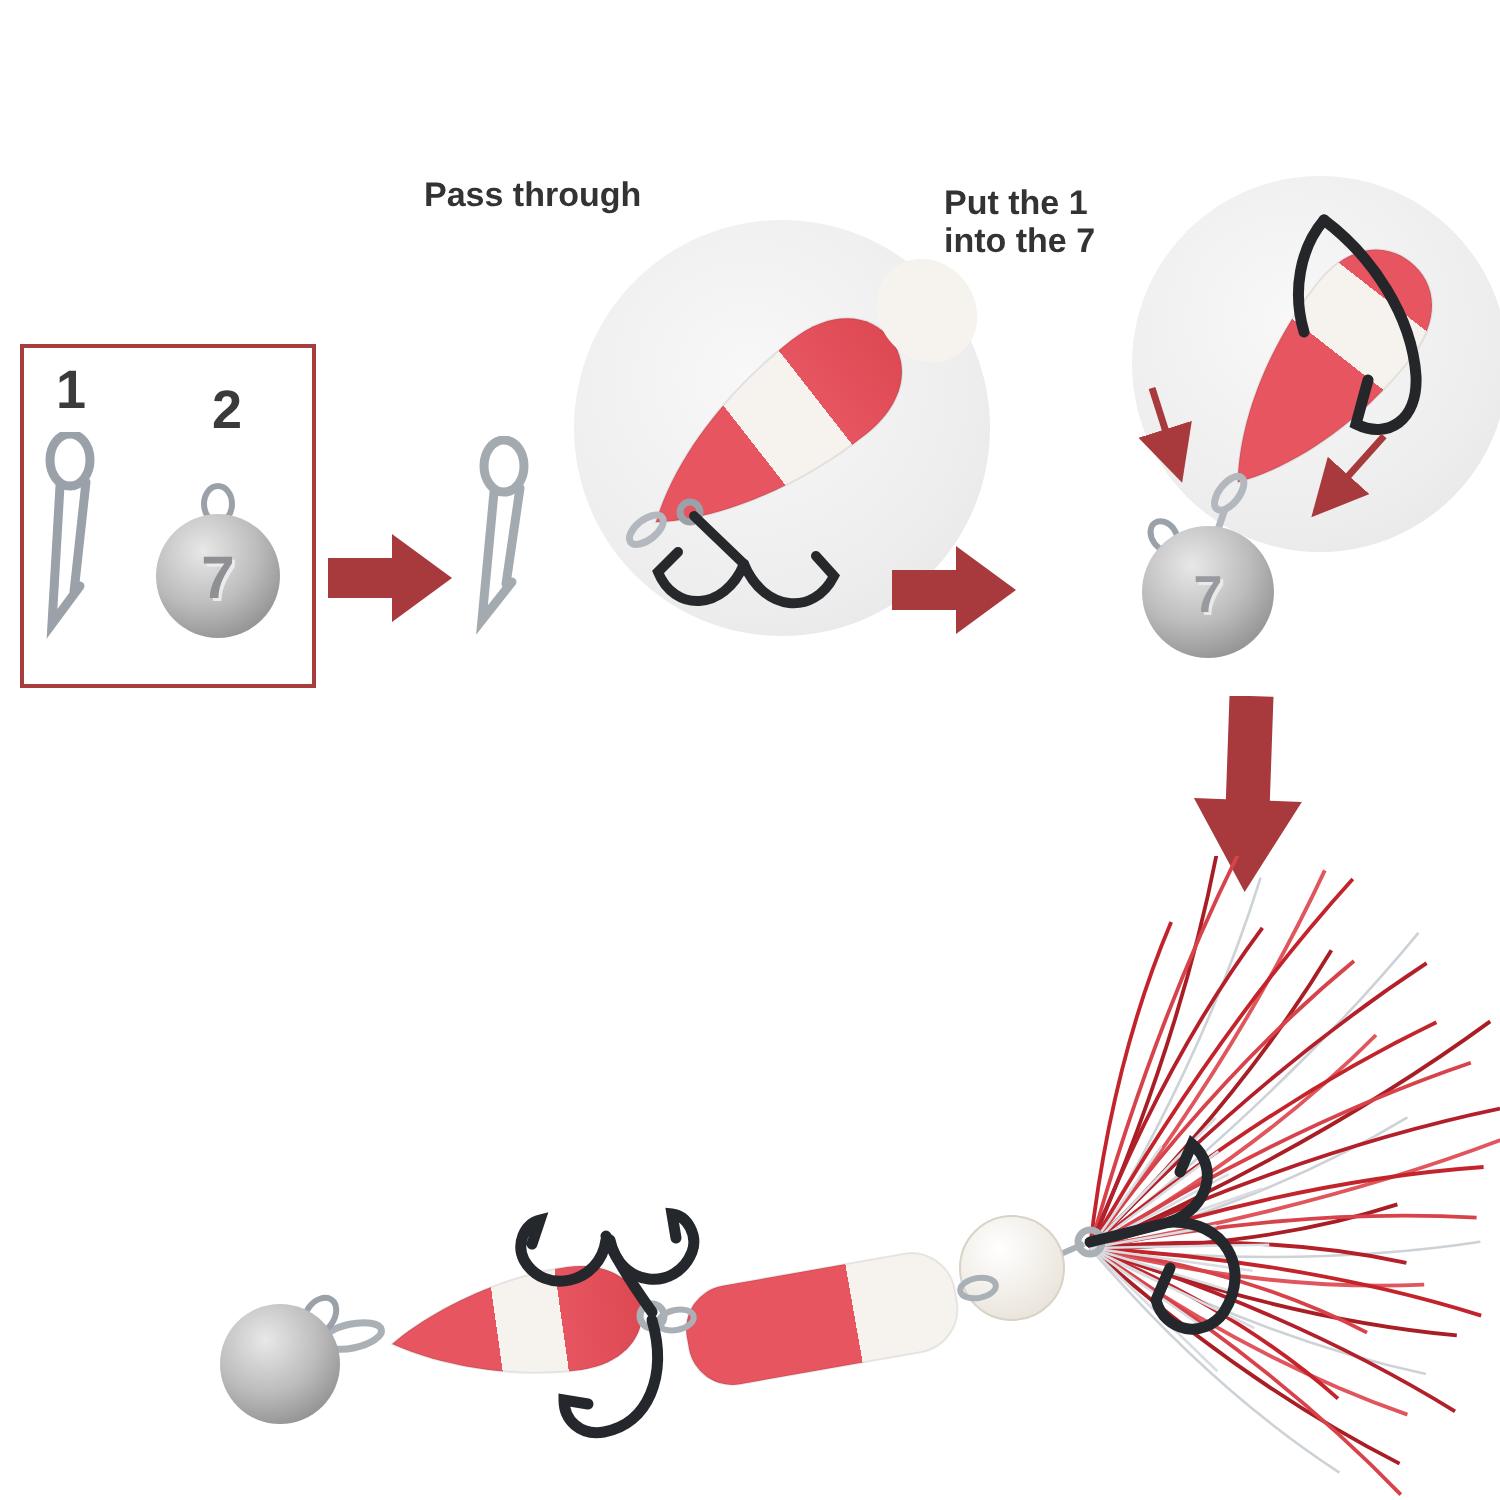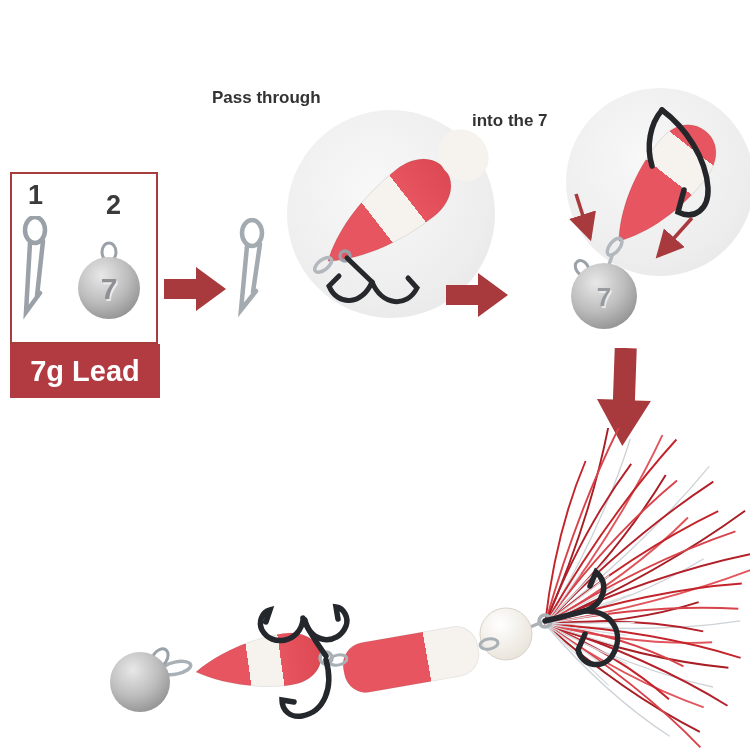--- a/index.html
+++ b/index.html
@@ -84,23 +84,20 @@
       </g>
     </svg>
     <svg class="abs kit-ball" width="90" height="106">
       <ellipse cx="45" cy="30" rx="7" ry="9" fill="none" stroke="#9aa1a8" stroke-width="3"></ellipse>
       <circle cx="45" cy="66" r="31" fill="url(#gLead)"></circle>
       <text x="46.5" y="78.5" text-anchor="middle" font-size="30" font-weight="bold" fill="#efefef" opacity="0.9">7</text>
       <text x="45" y="77" text-anchor="middle" font-size="30" font-weight="bold" fill="#8e9094">7</text>
     </svg>
   </div>
 
-  <div class="abs banner">
-    <span>7g Lead</span>
-  </div>
 
   <svg class="abs arrow1" width="64" height="50">
     <polygon points="0,15 32,15 32,3 62,25 32,47 32,35 0,35" fill="#a8393c"></polygon>
   </svg>
 
   <div class="label pass">Pass through</div>
 
   <div class="photo circle1">
     <svg width="208" height="208">
       <g transform="translate(100,105) rotate(-38)">
@@ -123,21 +120,21 @@
       <path d="M11,28 L5,92 L20,73"></path>
       <path d="M24,26 L17,74"></path>
     </g>
   </svg>
 
   <svg class="abs arrow2" width="64" height="50">
     <polygon points="0,15 32,15 32,3 62,25 32,47 32,35 0,35" fill="#a8393c"></polygon>
   </svg>
 
   <div class="label put">
-    <br>
+    <span>Put the 1</span><br>
     <span>into the 7</span>
   </div>
 
   <div class="photo circle2">
     <svg width="188" height="188">
       <g transform="translate(96,98) rotate(-52)">
         <path d="M-70,0 C-46,-18 -8,-30 32,-30 C58,-30 70,-16 70,0 C70,16 58,30 32,30 C-8,30 -46,18 -70,0 Z" fill="url(#gBodyB)" stroke="rgba(0,0,0,0.08)" stroke-width="1"></path>
         <ellipse cx="-77" cy="0" rx="10" ry="5" fill="none" stroke="#b2b8be" stroke-width="3.5"></ellipse>
         <path d="M-84,3 L-104,10" stroke="#b2b8be" stroke-width="3.5" fill="none"></path>
       </g>

